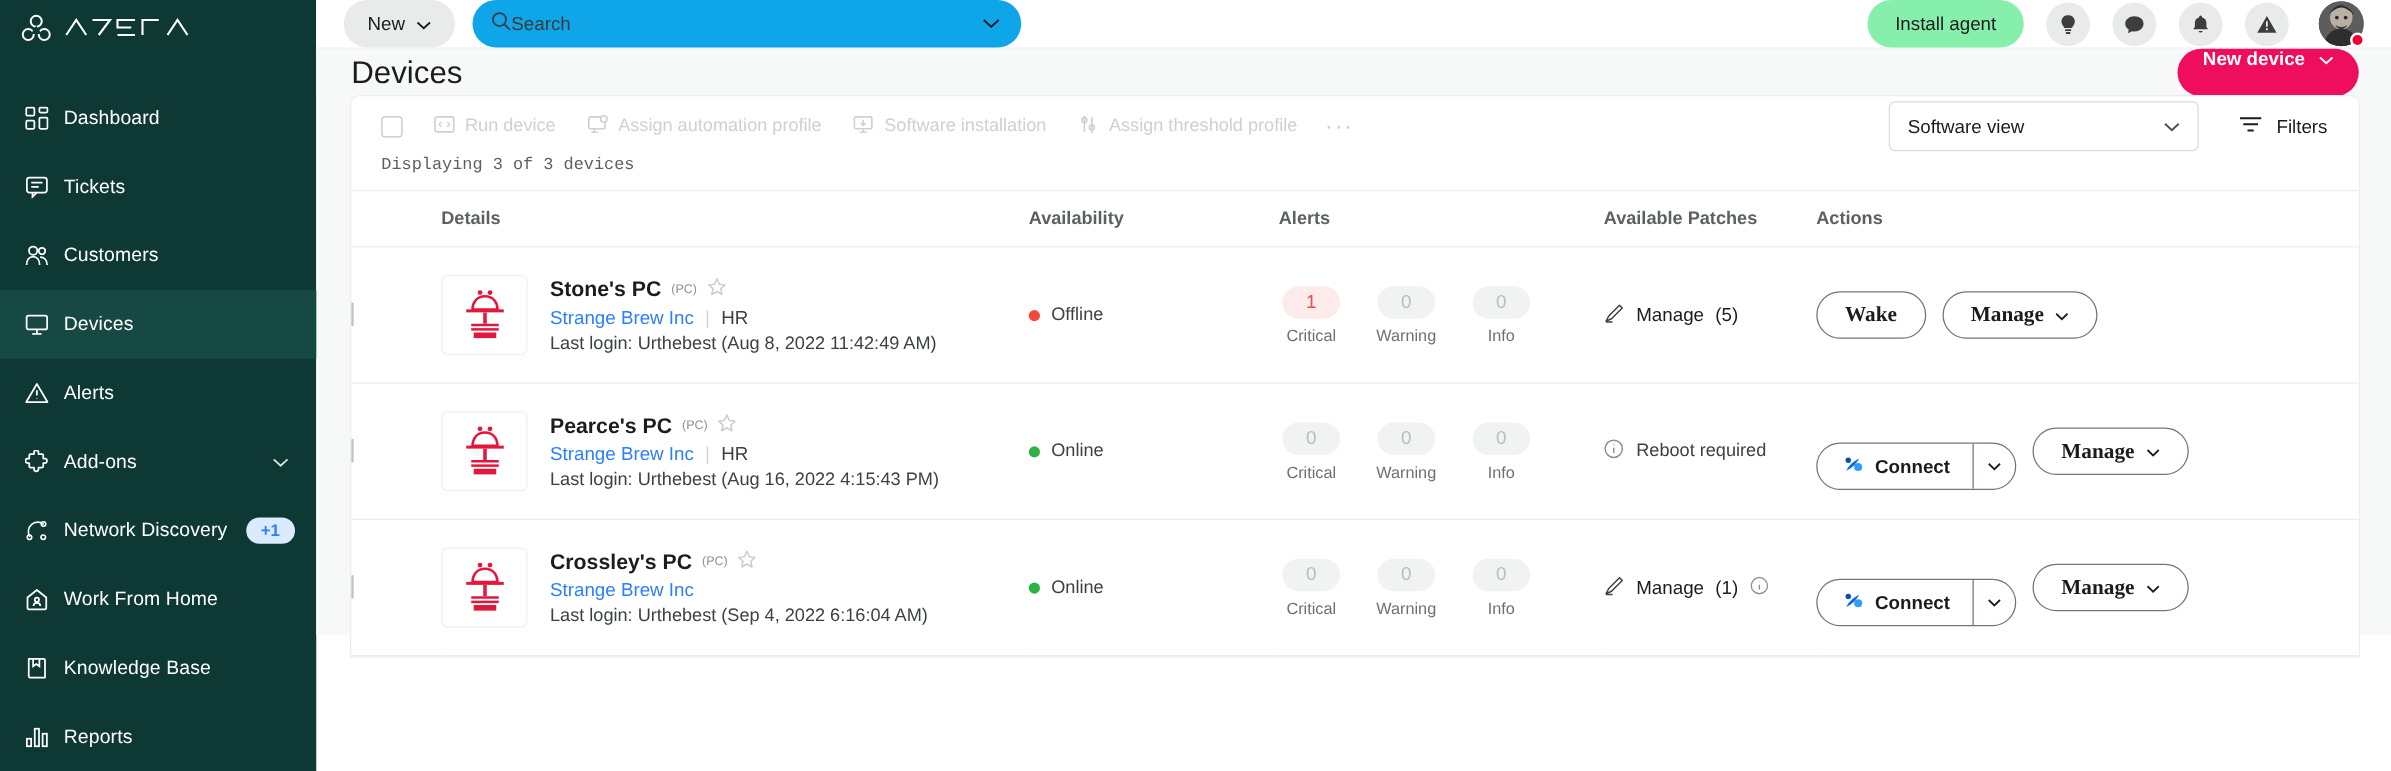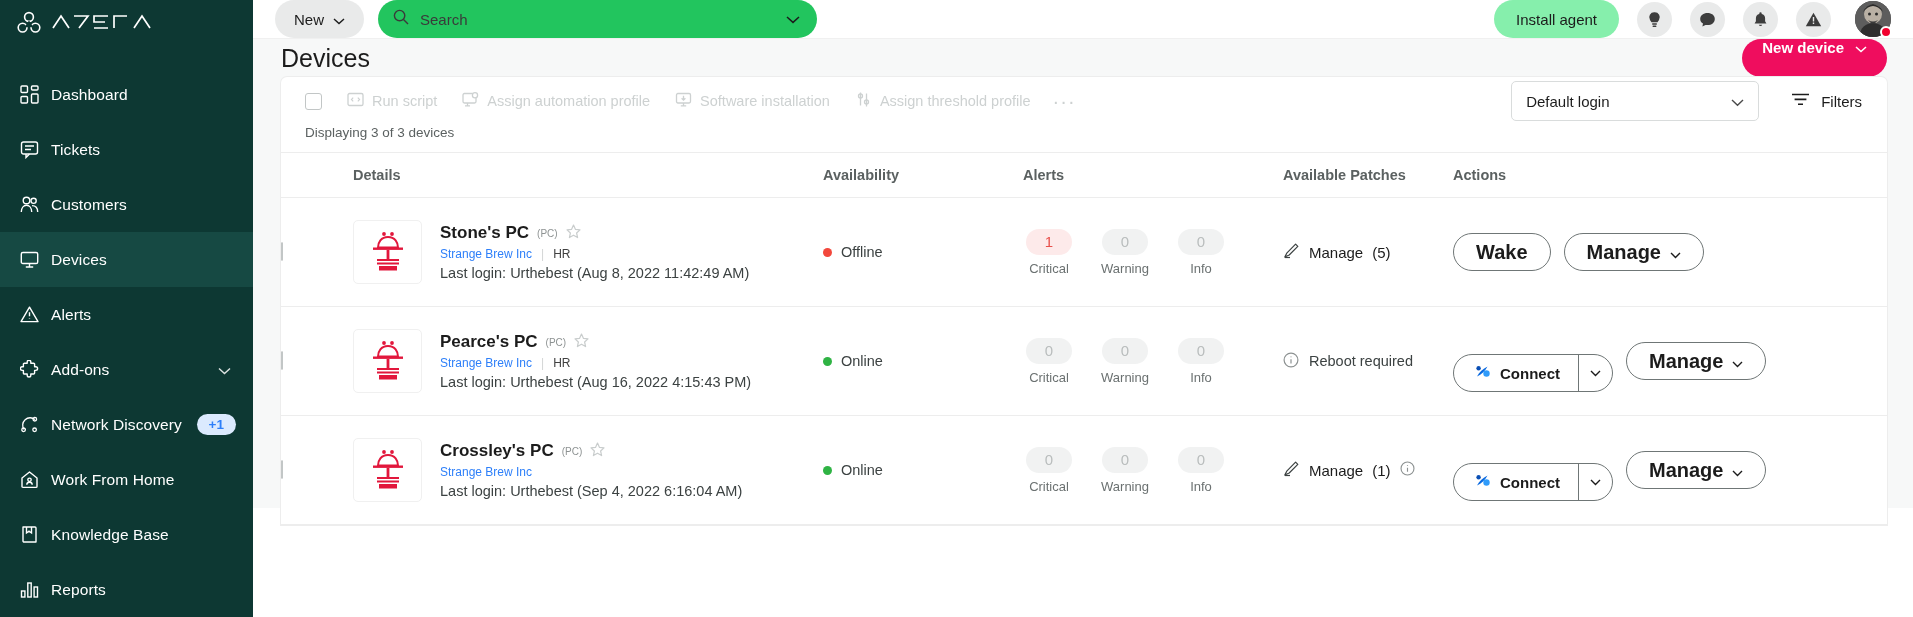--- a/index.html
+++ b/index.html
@@ -52,23 +52,23 @@
     border-bottom: 1px solid #f0f0f0;
   }
   .btn-new {
     background: #e9eaea; border: none; border-radius: 19px;
     height: 38px; padding: 0 19px;
     display: flex; align-items: center; gap: 9px;
     font-size: 15px; color: #1c1c1c; cursor: pointer;
     font-family: inherit;
   }
   .searchbar {
-    flex: 0 0 439px; height: 38px; background: #22c55e;
+    flex: 0 0 439px; height: 38px; background: #0ea5e9;
     border-radius: 19px; display: flex; align-items: center;
-    padding: 0 17px 0 15px; gap: 11px; cursor: text;
+    padding: 0 17px 0 15px; cursor: text;
   }
   .searchbar .sph { flex: 1; font-size: 15px; color: #3a3a3a; }
   .topbar-spacer { flex: 1; }
   .btn-install {
     background: #86efac; border: none; border-radius: 19px;
     height: 38px; padding: 0 22px;
     font-size: 15px; color: #1c1c1c; cursor: pointer;
     font-family: inherit; font-weight: 500;
   }
   .icon-circle {
@@ -128,21 +128,21 @@
     background: #fff;
   }
   .view-select .chev { margin-left: auto; }
   .filters-btn {
     display: flex; align-items: center; gap: 11px;
     margin-left: 32px; margin-right: 3px;
     font-size: 15px; color: #1c1c1c; cursor: pointer;
   }
 
   .count-row {
-    padding: 0 24px 12px 24px; font-size: 13.5px; color: #5b6161;
+    padding: 0 24px 12px 24px; font-size: 13.5px; color: #5b6161; font-family: Liberation Mono, monospace;
   }
 
   table.devices { width: 100%; border-collapse: collapse; table-layout: fixed; }
   table.devices thead th {
     font-size: 14.5px; color: #5b6161; font-weight: bold;
     text-align: left; padding: 14px 0 14px 0;
     border-top: 1px solid #ededed; border-bottom: 1px solid #ededed;
   }
   .col-cb   { width: 72px; }
   .col-det  { width: 470px; }
@@ -160,21 +160,21 @@
   .dev-cell { display: flex; align-items: center; gap: 18px; }
   .dev-logo {
     width: 69px; height: 64px; border: 1px solid #f0f0f0;
     border-radius: 5px; display: flex; align-items: center;
     justify-content: center; flex: 0 0 69px; background: #fff;
   }
   .dev-info { display: flex; flex-direction: column; gap: 4px; }
   .dev-name-row { display: flex; align-items: center; gap: 8px; }
   .dev-name { font-size: 17px; font-weight: bold; color: #1c1c1c; }
   .dev-type { font-size: 10px; color: #8d9292; }
-  .dev-sub { display: flex; align-items: center; gap: 9px; font-size: 12px; }
+  .dev-sub { display: flex; align-items: center; gap: 9px; font-size: 15px; }
   .dev-cust { color: #2d7ff9; cursor: pointer; }
   .dev-divider { color: #d3d6d6; }
   .dev-dept { color: #404040; }
   .dev-login { font-size: 14.5px; color: #3c4242; }
 
   .avail { display: flex; align-items: center; gap: 9px; font-size: 14.5px; color: #3c4242; }
   .dot { width: 9px; height: 9px; border-radius: 50%; flex: 0 0 9px; }
   .dot.offline { background: #f2483c; }
   .dot.online { background: #2fb344; }
 
@@ -191,22 +191,22 @@
 
   .patch-cell { display: flex; align-items: center; gap: 9px; font-size: 15px; color: #1c1c1c; }
   .patch-link { cursor: pointer; }
   .reboot-cell { display: flex; align-items: center; gap: 10px; font-size: 14.5px; color: #3c4242; text-align: center; }
 
   .actions-cell { display: flex; align-items: center; gap: 13px; }
   .btn-pill {
     height: 38px; border: 1px solid #6f7676; border-radius: 19px;
     background: #fff; display: flex; align-items: center;
     justify-content: center; gap: 9px; padding: 0 22px;
-    font-size: 20px; font-weight: bold; color: #1c1c1c; cursor: pointer;
-    font-family: Liberation Sans, sans-serif; white-space: nowrap;
+    font-size: 17px; font-weight: bold; color: #1c1c1c; cursor: pointer;
+    font-family: Liberation Serif, serif; white-space: nowrap;
   }
   .split {
     display: flex; align-items: stretch; height: 38px;
     border: 1px solid #6f7676; border-radius: 19px; background: #fff;
     overflow: hidden;
     margin-top: 24px;
   }
   .split .main-part {
     display: flex; align-items: center; gap: 9px;
     padding: 0 18px 0 20px; font-size: 15px; font-weight: bold;
@@ -452,21 +452,21 @@
       <div class="bulk-bar">
         <span class="cbox"></span>
 
         <span class="bulk-item">
           <span>
             <svg width="17" height="17" viewBox="0 0 17 17" fill="none" stroke="#cdd1d1" stroke-width="1.3">
               <rect x="1" y="2.5" width="15" height="12" rx="1.6"></rect>
               <path d="M6.2 6.6 L4.4 8.5 L6.2 10.4 M10.8 6.6 L12.6 8.5 L10.8 10.4" stroke-width="1.1"></path>
             </svg>
           </span>
-          <span>Run script</span>
+          <span>Run device</span>
         </span>
 
         <span class="bulk-item">
           <span>
             <svg width="17" height="17" viewBox="0 0 17 17" fill="none" stroke="#cdd1d1" stroke-width="1.3">
               <rect x="1" y="2.5" width="13" height="9.5" rx="1.4"></rect>
               <path d="M5.5 12 V14.8 M3 14.8 H8"></path>
               <circle cx="13" cy="4.2" r="2.6" fill="#fff"></circle>
             </svg>
           </span>
@@ -493,21 +493,21 @@
             </svg>
           </span>
           <span>Assign threshold profile</span>
         </span>
 
         <span class="bulk-dots">···</span>
 
         <span class="bulk-spacer"></span>
 
         <div class="view-select">
-          <span>Default login</span>
+          <span>Software view</span>
           <span class="chev">
             <svg width="13" height="8" viewBox="0 0 13 8" fill="none" stroke="#4a4a4a" stroke-width="1.4">
                 <path d="M1 1 L6.5 6.2 L12 1"></path>
               </svg>
           </span>
         </div>
 
         <div class="filters-btn">
           <span>
             <svg width="19" height="15" viewBox="0 0 19 15" fill="none" stroke="#1c1c1c" stroke-width="1.6">

